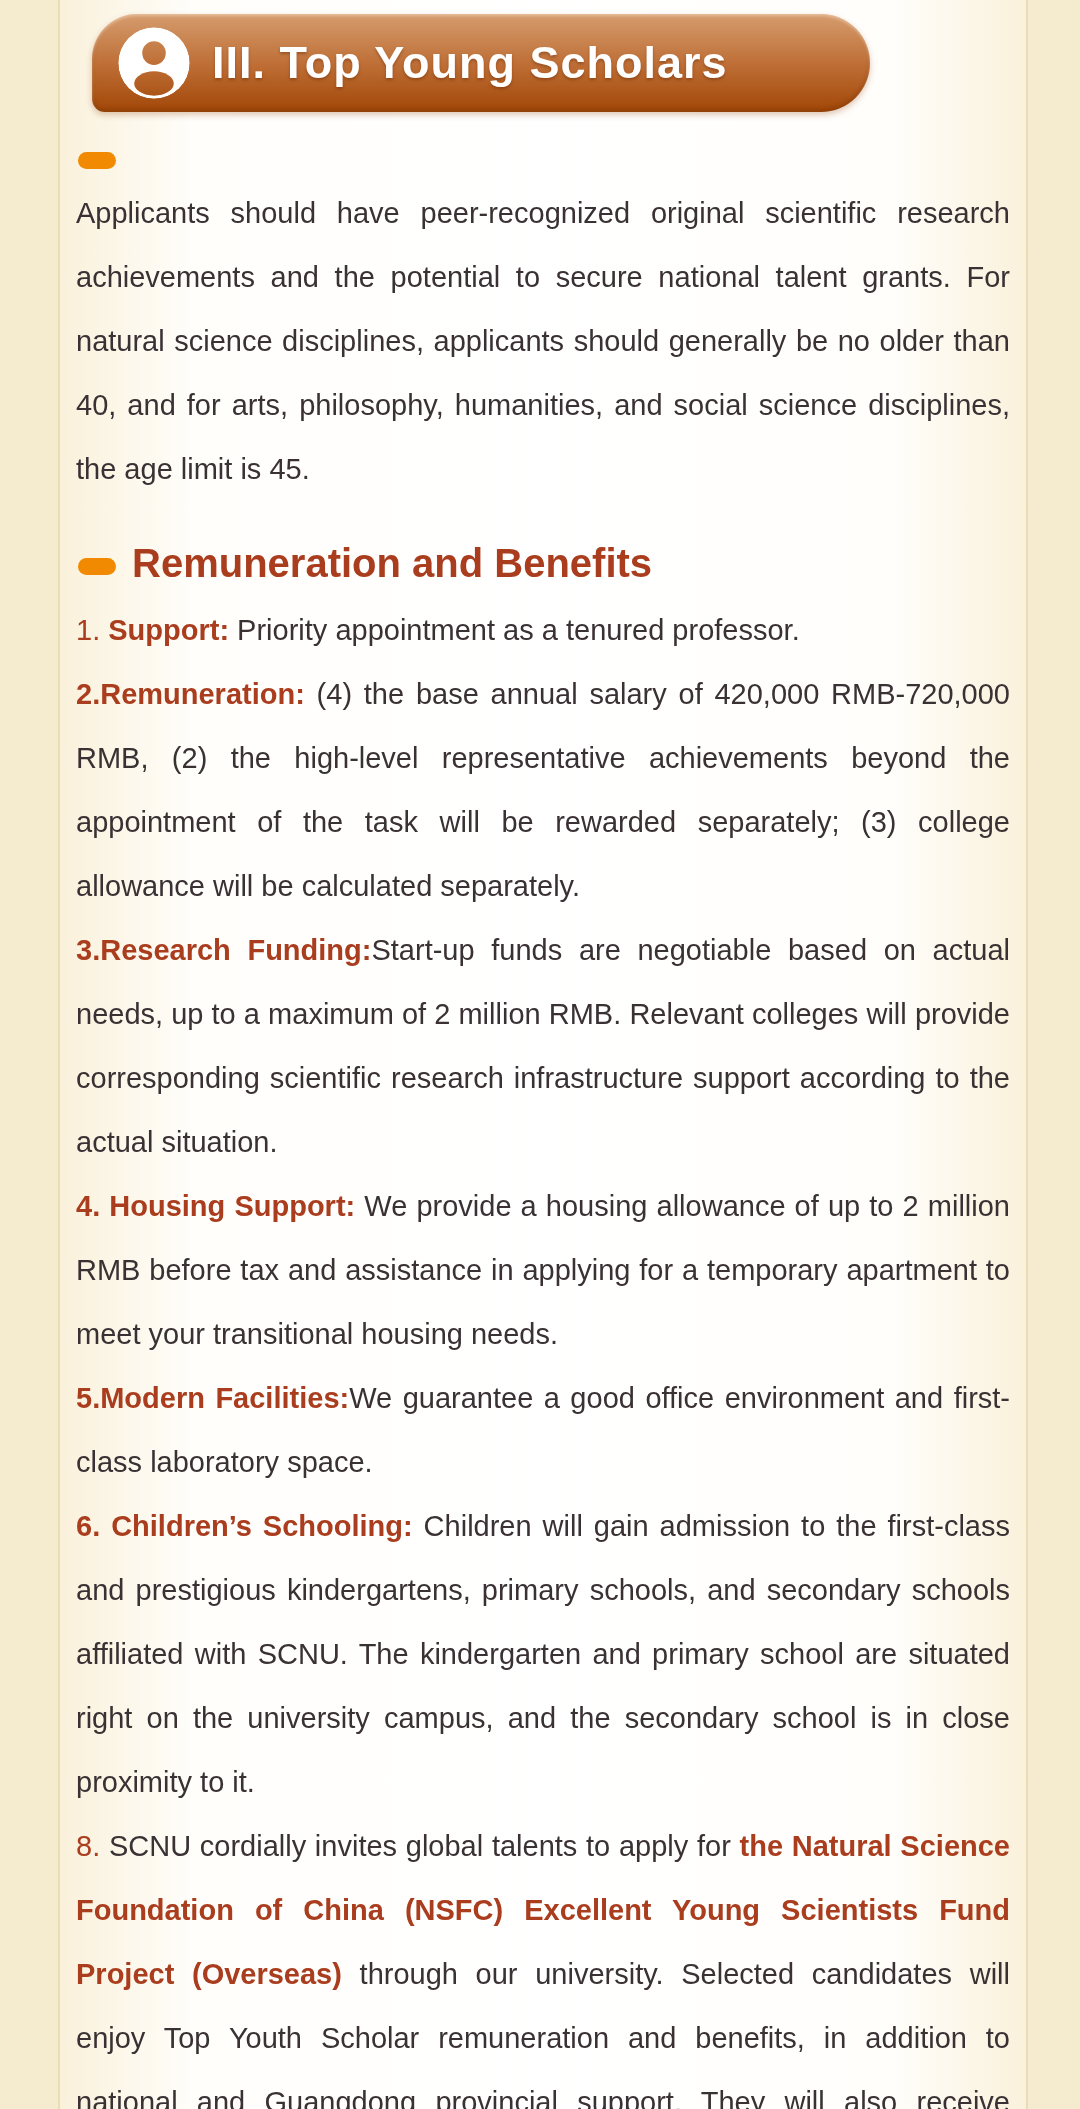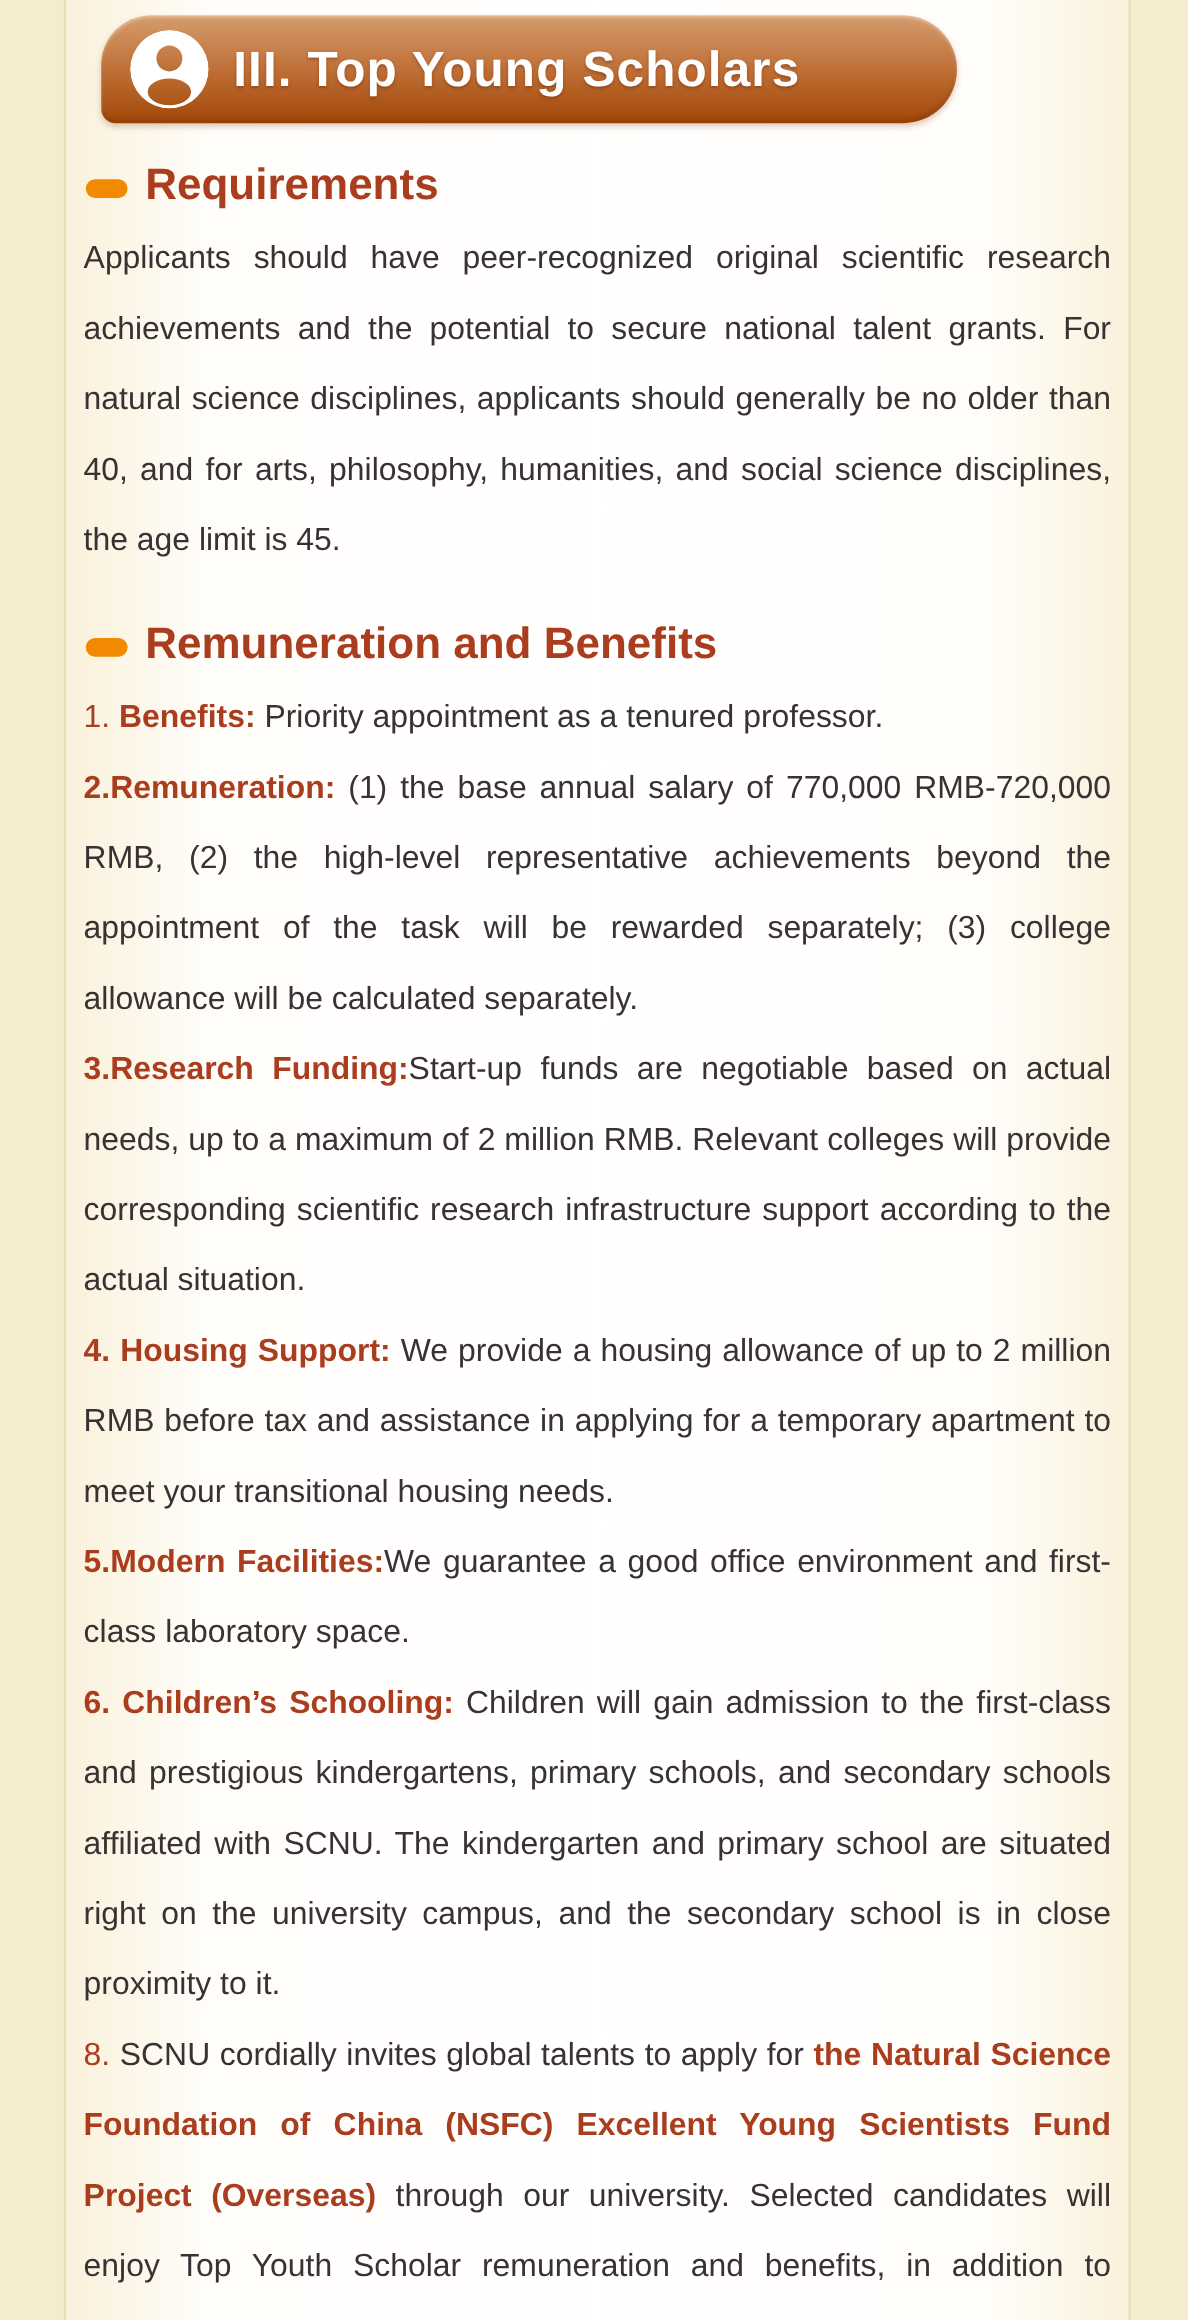--- a/index.html
+++ b/index.html
@@ -97,34 +97,33 @@
         </defs>
         <circle cx="50" cy="50" r="47" fill="#FFFFFF" mask="url(#pm)"></circle>
       </svg>
     </span>
     <span class="header-title">III. Top Young Scholars</span>
   </div>
 
   <section>
     <h2 class="section-heading">
       <span class="dash"></span>
-      <span>Requirements</span>
     </h2>
     <p class="body-text">Applicants should have peer-recognized original scientific research achievements and the potential to secure national talent grants. For natural science disciplines, applicants should generally be no older than 40, and for arts, philosophy, humanities, and social science disciplines, the age limit is 45.</p>
   </section>
 
   <section>
     <h2 class="section-heading second">
       <span class="dash"></span>
       <span>Remuneration and Benefits</span>
     </h2>
 
-    <p class="body-text item"><span class="num num-reg">1. </span><span class="label">Benefits:</span><span> Priority appointment as a tenured professor.</span></p>
+    <p class="body-text item"><span class="num num-reg">1. </span><span class="label">Support:</span><span> Priority appointment as a tenured professor.</span></p>
 
-    <p class="body-text item"><span class="num">2.</span><span class="label">Remuneration:</span><span> (1) the base annual salary of 770,000 RMB-720,000 RMB, (2) the high-level representative achievements beyond the appointment of the task will be rewarded separately; (3) college allowance will be calculated separately.</span></p>
+    <p class="body-text item"><span class="num">2.</span><span class="label">Remuneration:</span><span> (4) the base annual salary of 420,000 RMB-720,000 RMB, (2) the high-level representative achievements beyond the appointment of the task will be rewarded separately; (3) college allowance will be calculated separately.</span></p>
 
     <p class="body-text item"><span class="num">3.</span><span class="label">Research Funding:</span><span>Start-up funds are negotiable based on actual needs, up to a maximum of 2 million RMB. Relevant colleges will provide corresponding scientific research infrastructure support according to the actual situation.</span></p>
 
     <p class="body-text item"><span class="num">4. </span><span class="label">Housing Support:</span><span> We provide a housing allowance of up to 2 million RMB before tax and assistance in applying for a temporary apartment to meet your transitional housing needs.</span></p>
 
     <p class="body-text item"><span class="num">5.</span><span class="label">Modern Facilities:</span><span>We guarantee a good office environment and first-class laboratory space.</span></p>
 
     <p class="body-text item"><span class="num">6. </span><span class="label">Children’s Schooling:</span><span> Children will gain admission to the first-class and prestigious kindergartens, primary schools, and secondary schools affiliated with SCNU. The kindergarten and primary school are situated right on the university campus, and the secondary school is in close proximity to it.</span></p>
 
 

